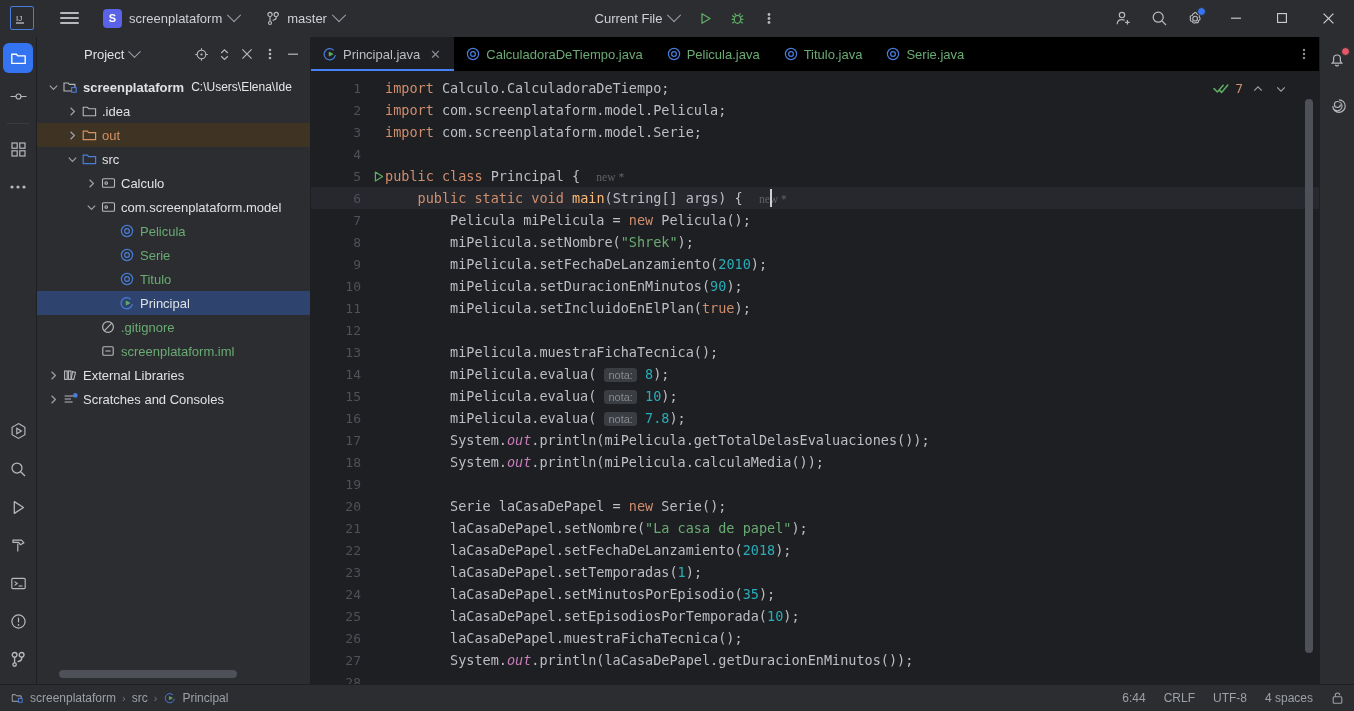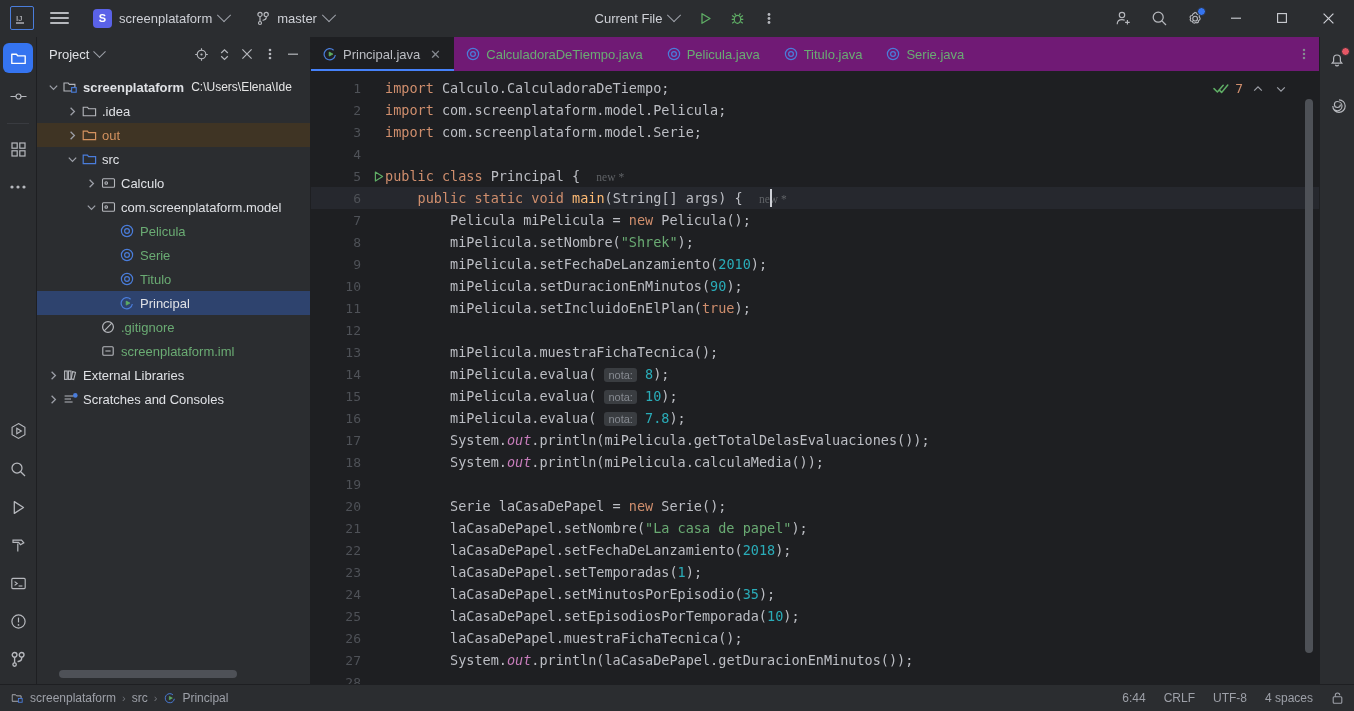--- a/index.html
+++ b/index.html
@@ -13,21 +13,21 @@
   }
   .app{position:relative;width:1354px;height:711px;display:flex;flex-direction:column;}
 
   
   .titlebar{
     height:36px;flex:0 0 36px;background:#2b2d30;
     display:flex;align-items:center;border-bottom:1px solid #2b2d30;
     position:relative;
   }
   .tb-left{display:flex;align-items:center;gap:0px;padding-left:6px;}
-  .ij-logo{width:22px;height:22px;margin-left:4px;margin-right:10px;
+  .ij-logo{width:22px;height:22px;margin-left:4px;margin-right:20px;
     border:1px solid #4a7ddb;border-radius:2px;display:flex;align-items:center;justify-content:center;}
   .hamburger{width:30px;height:26px;display:flex;flex-direction:column;justify-content:center;align-items:center;gap:3px;margin-right:12px;}
   .hamburger i{display:block;width:19px;height:2px;background:#b6b8bd;border-radius:1px;}
   .proj-chip{display:flex;align-items:center;gap:7px;height:26px;padding:0 7px;border-radius:5px;}
   .proj-sq{width:19px;height:19px;border-radius:4px;background:#5a62e8;
     display:flex;align-items:center;justify-content:center;color:#fff;font-size:11px;font-weight:bold;}
   .chev{width:9px;height:9px;border-right:1.4px solid #9da0a8;border-bottom:1.4px solid #9da0a8;
     transform:rotate(45deg) translate(-2px,-2px);}
   .vcs-chip{display:flex;align-items:center;gap:7px;height:26px;padding:0 8px;border-radius:5px;margin-left:12px;}
   .lbl{color:#ced0d6;font-size:13px;white-space:nowrap;}
@@ -50,37 +50,37 @@
   }
   .rail-sp{flex:1 1 auto;}
   .rail-btn{width:30px;height:30px;margin-bottom:8px;border-radius:6px;display:flex;align-items:center;justify-content:center;}
   .rail-btn.active{background:#3574f0;}
   .rail-div{width:22px;height:1px;background:#393b40;margin:4px 0 10px 0;}
 
   
   .toolwin{width:273px;flex:0 0 273px;background:#2b2d30;display:flex;flex-direction:column;min-width:0;
     border-right:1px solid #1e1f22;position:relative;}
   .tw-head{height:34px;flex:0 0 34px;display:flex;align-items:center;padding:0 6px 0 12px;}
-  .tw-title{display:flex;align-items:center;gap:6px;font-size:13px;color:#dfe1e5;}
+  .tw-title{display:flex;align-items:center;gap:6px;font-size:13px;color:#dfe1e5;margin-left:35px;}
   .tw-actions{margin-left:auto;display:flex;align-items:center;gap:1px;}
   .tw-act{width:22px;height:22px;display:flex;align-items:center;justify-content:center;border-radius:4px;}
   .tree{flex:1 1 auto;overflow:hidden;padding-top:4px;position:relative;}
   .trow{height:24px;display:flex;align-items:center;white-space:nowrap;font-size:13px;color:#dfe1e5;padding-right:6px;}
   .trow.sel{background:#2e436e;}
   .trow.high{background:#3f3424;}
   .tw-toggle{width:16px;flex:0 0 16px;display:flex;align-items:center;justify-content:center;}
   .tw-ico{width:18px;flex:0 0 18px;display:flex;align-items:center;justify-content:center;margin-right:4px;}
   .tpath{color:#e5e5e5;font-size:12px;margin-left:7px;}
   .tname.green{color:#6aab73;}
   .tname.orange{color:#d3925f;}
   .tw-hscroll{position:absolute;left:22px;bottom:6px;height:8px;width:178px;background:#4e5157;border-radius:4px;}
 
   
   .editor{flex:1 1 auto;display:flex;flex-direction:column;min-width:0;background:#1e1f22;position:relative;}
-  .tabs{height:34px;flex:0 0 34px;background:#701a75;display:flex;align-items:stretch;position:relative;}
+  .tabs{height:34px;flex:0 0 34px;background:#000000;display:flex;align-items:stretch;position:relative;}
   .tab{display:flex;align-items:center;gap:6px;padding:0 12px;font-size:13px;color:#6aab73;position:relative;white-space:nowrap;}
   .tab.active{background:#1e1f22;color:#bcbec4;}
   .tab.active::after{content:"";position:absolute;left:0;right:0;bottom:0;height:2px;background:#4682fa;}
   .tab .x{width:14px;height:14px;display:flex;align-items:center;justify-content:center;color:#868a91;font-size:13px;margin-left:2px;}
   .tabs-more{margin-left:auto;width:30px;display:flex;align-items:center;justify-content:center;}
 
   .codewrap{flex:1 1 auto;position:relative;overflow:hidden;background:#1e1f22;display:flex;}
   .gutter{width:56px;flex:0 0 56px;background:#1e1f22;padding-top:6px;position:relative;}
   .gline{height:22px;display:flex;align-items:center;justify-content:flex-end;padding-right:6px;
      font-family:"DejaVu Sans Mono",monospace;font-size:13px;color:#4e5157;position:relative;}

